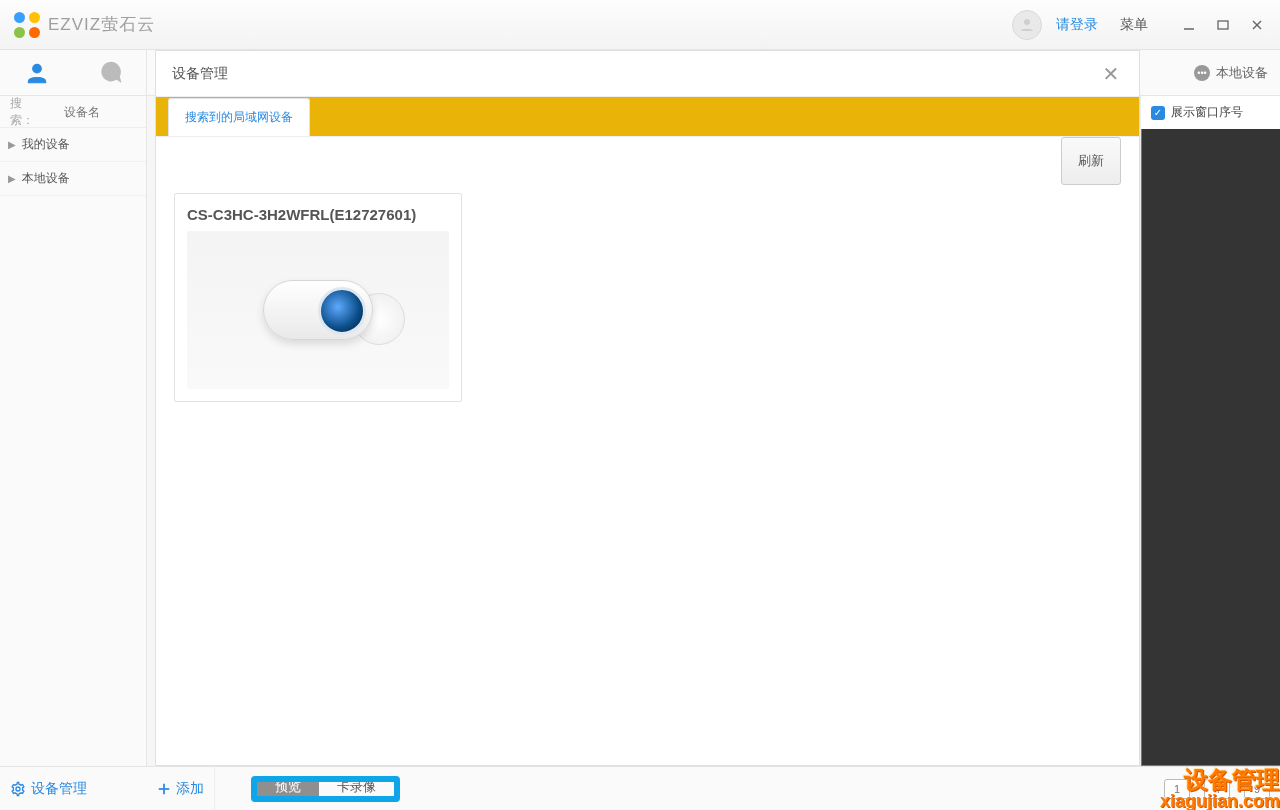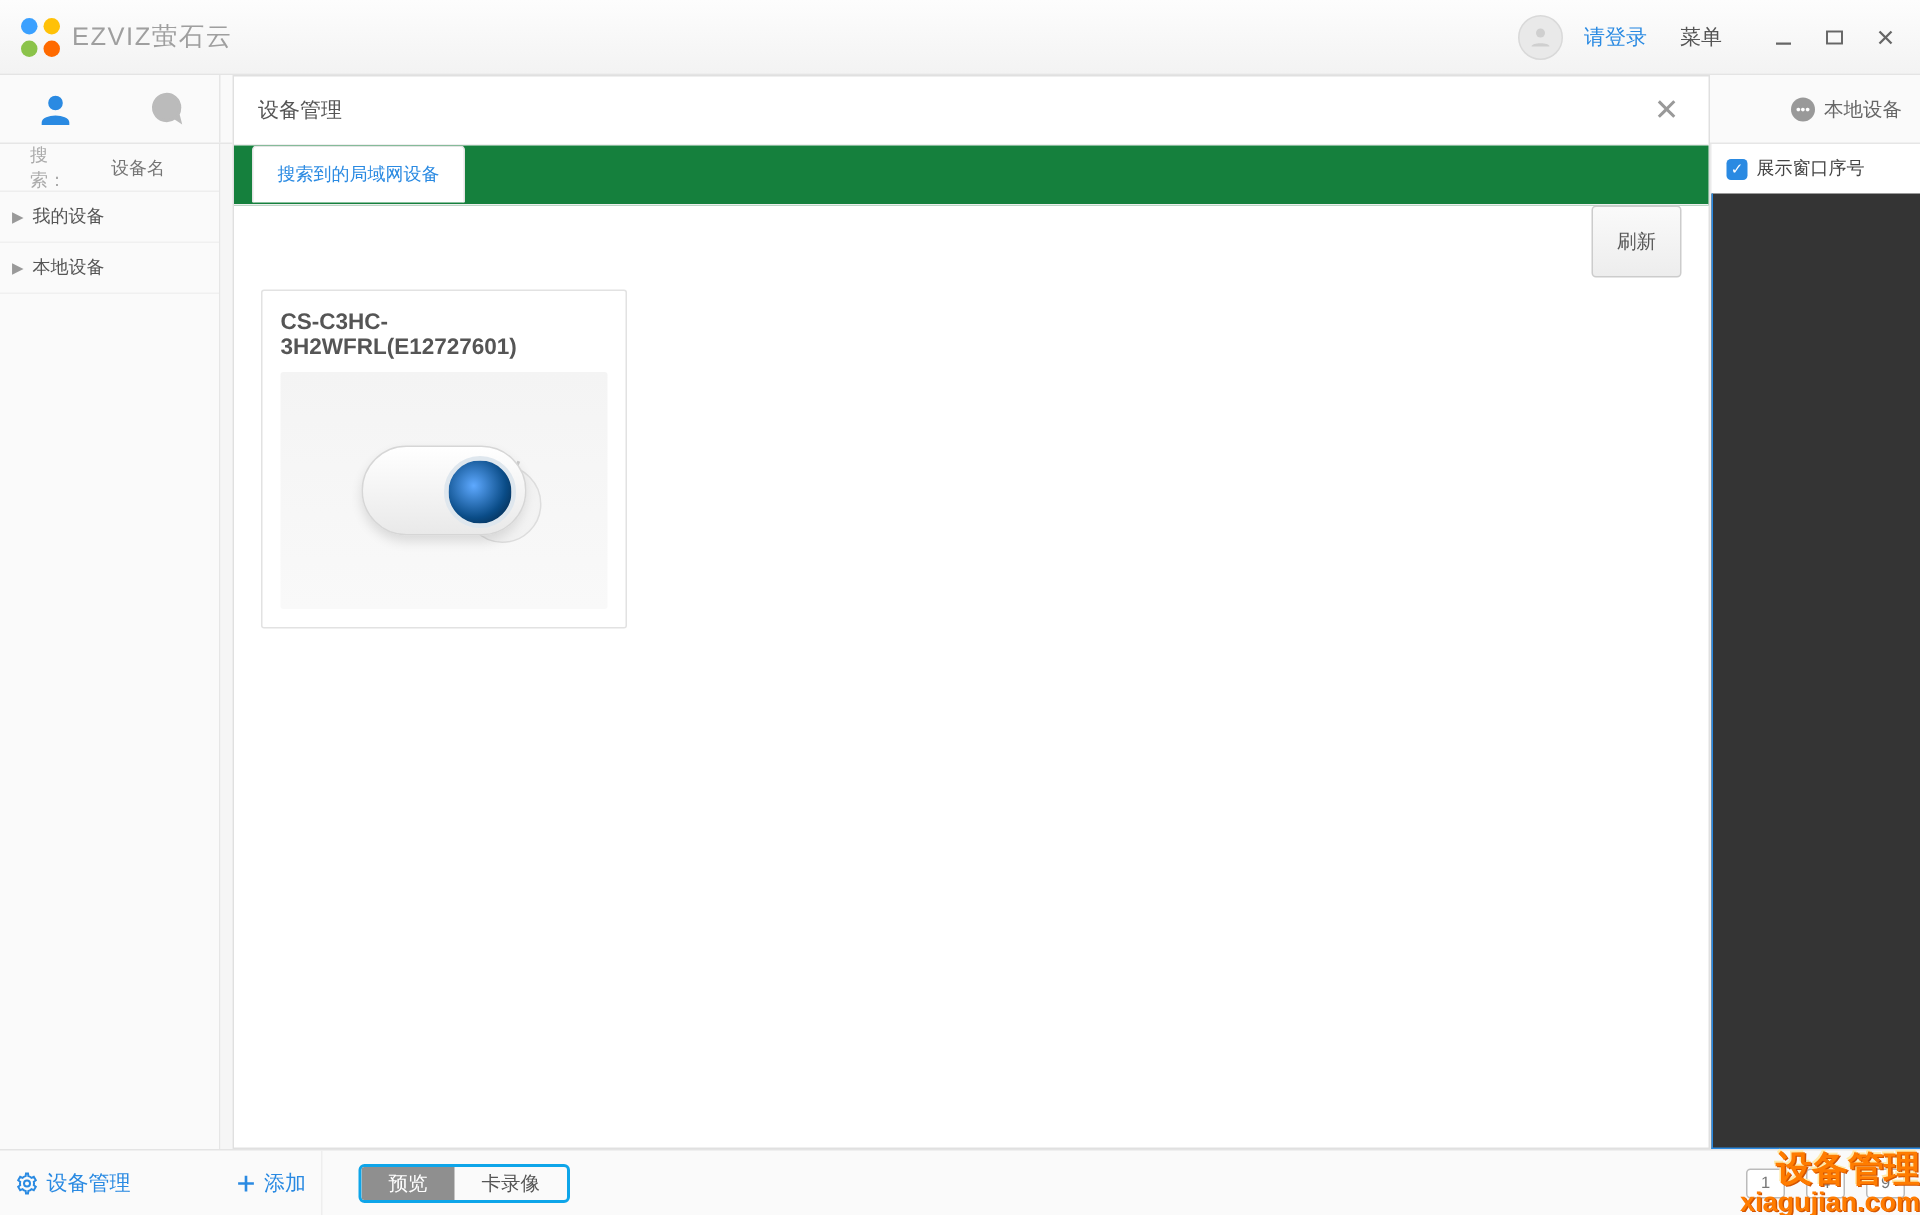--- a/index.html
+++ b/index.html
@@ -23,39 +23,39 @@
   .icon-tab { flex:1; display:flex; align-items:center; justify-content:center; cursor:pointer;}
   .icon-tab.active svg{stroke:#2a8ae2; fill:#2a8ae2;}
   .icon-tab svg{width:26px;height:26px; stroke:#bbb; fill:#bbb;}
   .subbar-fill { flex:1; position:relative; }
   .feedback { position:absolute; right:12px; top:50%; transform:translateY(-50%); display:flex; align-items:center; color:#666; font-size:13px; cursor:pointer; }
   .feedback .bubble{width:16px;height:16px;border-radius:50%;background:#999;margin-right:6px;display:flex;align-items:center;justify-content:center;color:#fff;font-size:9px;}
   
   .body-area { display:flex; height:calc(810px - 50px - 46px - 44px); }
   
   .sidebar { width:147px; border-right:1px solid #e6e6e6; display:flex; flex-direction:column; background:#fafafa;}
-  .search-row { height:32px; border-bottom:1px solid #eee; display:flex; align-items:center; padding:0 20px; color:#aaa; font-size:12px;}
+  .search-row { height:32px; border-bottom:1px solid #eee; display:flex; align-items:center; padding:0 10px; color:#aaa; font-size:12px;}
   .search-row input{ flex:1; border:none; outline:none; background:transparent; font-size:12px; color:#555;margin-left:30px;}
   .clear-ic{width:14px;height:14px;border-radius:50%;background:#ccc;color:#fff;font-size:10px;display:flex;align-items:center;justify-content:center;margin:0 4px;cursor:pointer;}
   .search-ic{color:#999;font-size:14px;cursor:pointer;}
   .tree-item{height:34px;display:flex;align-items:center;padding-left:8px;font-size:12px;color:#555;border-bottom:1px solid #f0f0f0;cursor:pointer;}
   .tree-item .tri{color:#999;margin-right:6px;font-size:10px;}
   
   .center { flex:1; position:relative; background:#f6f6f6; display:flex; }
   
   .dialog { position:absolute; left:8px; top:-46px; right:0; bottom:0; background:#fff; border:1px solid #e0e0e0; display:flex; flex-direction:column;}
   .dialog-head{height:46px;border-bottom:1px solid #eee;display:flex;align-items:center;padding:0 16px;color:#555;font-size:14px;}
   .dialog-head .close{margin-left:auto;color:#999;font-size:20px;cursor:pointer;width:24px;text-align:center;}
-  .dialog-tabs{height:40px;display:flex;align-items:flex-start;padding-left:12px;background:#15803d;border-bottom:1px solid #eee;}
+  .dialog-tabs{height:40px;display:flex;align-items:center;padding-left:12px;background:#eab308;border-bottom:1px solid #eee;}
   .dlg-tab{padding:10px 16px;border:1px solid #e4e4e4;border-bottom:none;background:#fff;color:#2a8ae2;font-size:12px;border-radius:3px 3px 0 0;cursor:pointer;}
   .dialog-toolbar{height:48px;display:flex;padding:0 18px;}
   .dialog-toolbar .sp{flex:1;}
   .btn{padding:5px 16px;font-size:13px;color:#555;background:linear-gradient(#fafafa,#ededed);border:1px solid #ccc;border-radius:3px;cursor:pointer;}
   .device-grid{padding:8px 18px;}
-  .device-card{width:244px;border:1px solid #e2e2e2;border-radius:2px;padding:12px;background:#fff;}
+  .device-card{width:288px;border:1px solid #e2e2e2;border-radius:2px;padding:12px;background:#fff;}
   .device-title{font-weight:700;color:#555;font-size:15px;margin-bottom:8px;}
   .device-img{width:100%;height:158px;background:linear-gradient(#f4f4f4,#f9f9f9);position:relative;border-radius:2px;overflow:hidden;display:flex;align-items:center;justify-content:center;}
   .cam-body{width:110px;height:60px;border-radius:30px;background:linear-gradient(#fff,#e9e9e9);border:1px solid #d6d6d6;box-shadow:0 4px 8px rgba(0,0,0,.12);position:relative;}
   .cam-lens{position:absolute;right:6px;top:6px;width:48px;height:48px;border-radius:50%;background:radial-gradient(circle at 40% 40%, #5ea9ff 0%, #0a4c87 60%, #031a30 100%);border:3px solid #dfe7ee;}
   .cam-antenna{position:absolute;width:2px;height:42px;background:#ccc;left:150px;top:58px;transform:rotate(22deg);}
   .cam-mount{position:absolute;right:44px;bottom:44px;width:52px;height:52px;border-radius:50%;background:radial-gradient(#fff,#ececec);border:1px solid #ddd;}
   .device-footer{display:flex;align-items:center;margin-top:14px;}
   .footer-lbl{color:#aaa;font-size:13px;}
   .device-footer .sp{flex:1;}
   .sm-btn{padding:4px 9px;font-size:12px;color:#555;background:linear-gradient(#f8f8f8,#ececec);border:1px solid #ccc;border-radius:3px;margin-left:6px;cursor:pointer;}
@@ -64,21 +64,21 @@
   .show-seq{display:flex;align-items:center;padding:8px 10px;font-size:12px;color:#444;}
   .chk{width:14px;height:14px;border-radius:3px;background:#2a8ae2;color:#fff;font-size:10px;display:flex;align-items:center;justify-content:center;margin-right:6px;}
   .preview-dark{flex:1;background:#343434;border-left:1px solid #2a8ae2;border-bottom:1px solid #2a8ae2;}
   
   .bottombar{height:44px;border-top:1px solid #e4e4e4;display:flex;align-items:center;background:#fafafa;}
   .bottom-left{width:215px;display:flex;align-items:center;height:100%;padding:0 10px;border-right:1px solid #eee;}
   .bl-item{display:flex;align-items:center;color:#555;font-size:14px;cursor:pointer;}
   .bl-item.blue{color:#2a8ae2;}
   .bl-item .ic{margin-right:5px;display:flex;}
   .bl-sp{flex:1;}
-  .seg{margin-left:24px;display:flex;border:2px solid #0ea5e9;border-radius:4px;overflow:hidden;height:26px;}
+  .seg{margin-left:36px;display:flex;border:6px solid #0ea5e9;border-radius:4px;overflow:hidden;height:26px;align-items:flex-end;}
   .seg div{padding:0 18px;display:flex;align-items:center;font-size:13px;cursor:pointer;color:#555;}
   .seg .on{background:#8f8f8f;color:#fff;}
   .bottom-right{margin-left:auto;display:flex;align-items:center;padding-right:10px;gap:14px;}
   .layout-btn{width:26px;height:20px;border:1px solid #bbb;border-radius:3px;display:flex;align-items:center;justify-content:center;font-size:11px;color:#777;cursor:pointer;background:#fff;}
   .watermark{position:absolute;right:0;bottom:0;pointer-events:none;text-align:right;font-family:"SimHei",sans-serif;font-weight:900;line-height:1;}
   .wm1{font-size:24px;color:#ff7c00;text-shadow:1px 1px 0 #d35400, -1px -1px 0 #ffe9a8;}
   .wm2{font-size:18px;color:#ff7c00;text-shadow:1px 1px 0 #d35400;}
 </style>
 </head>
 <body>

